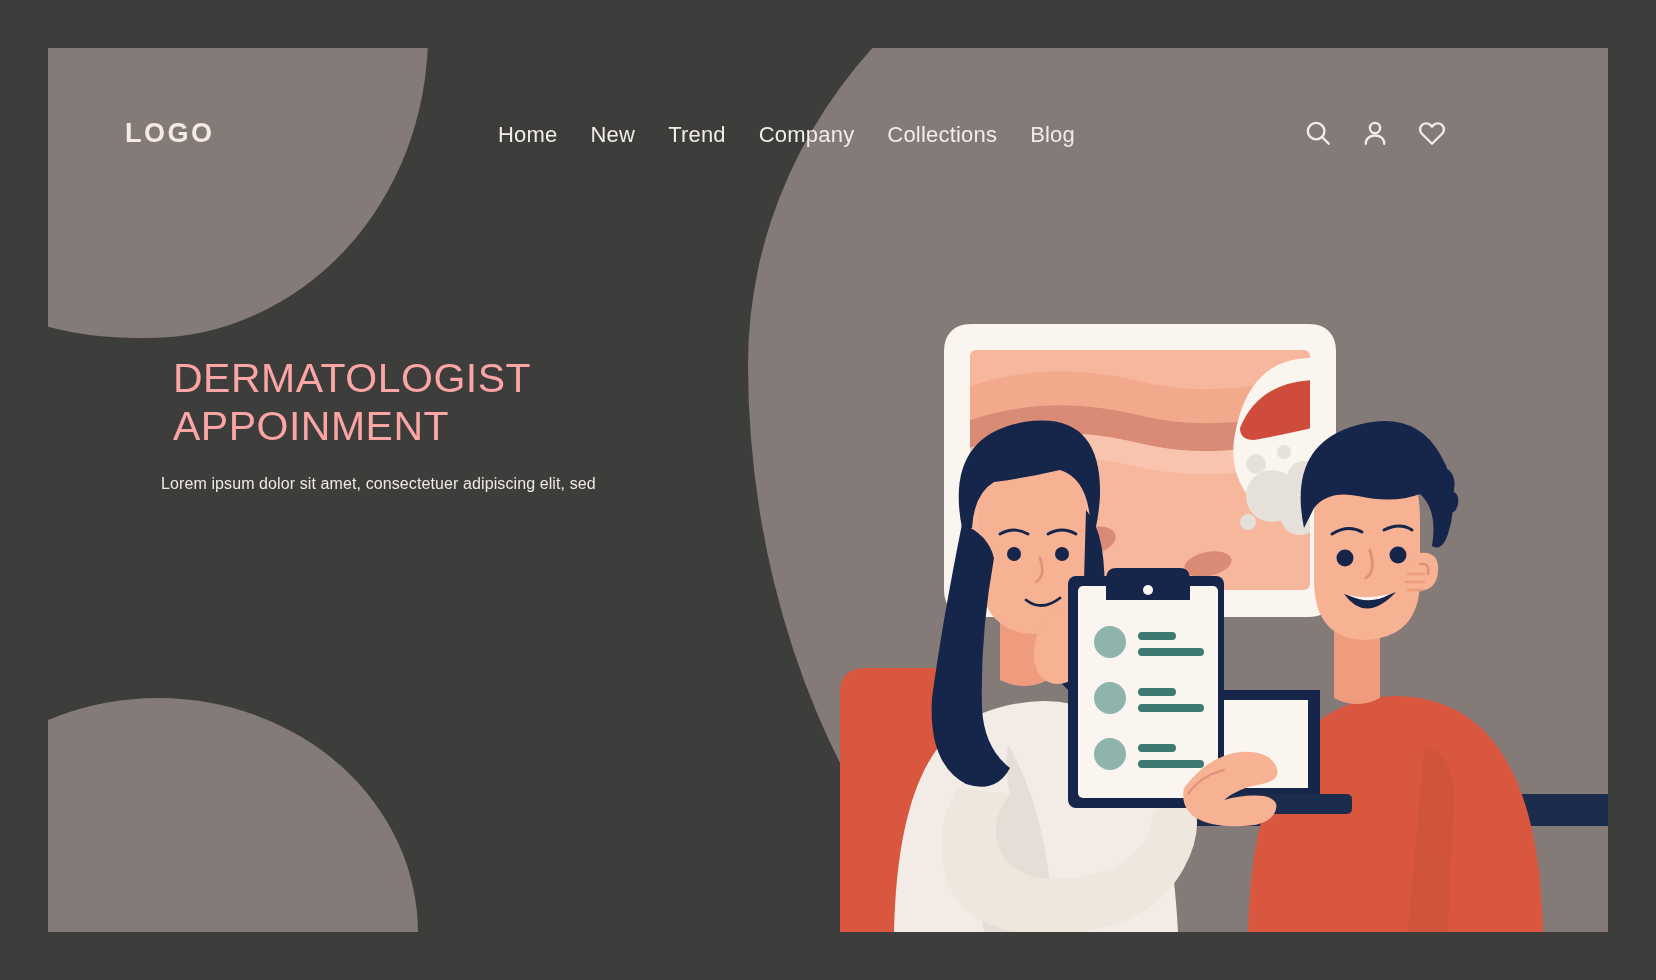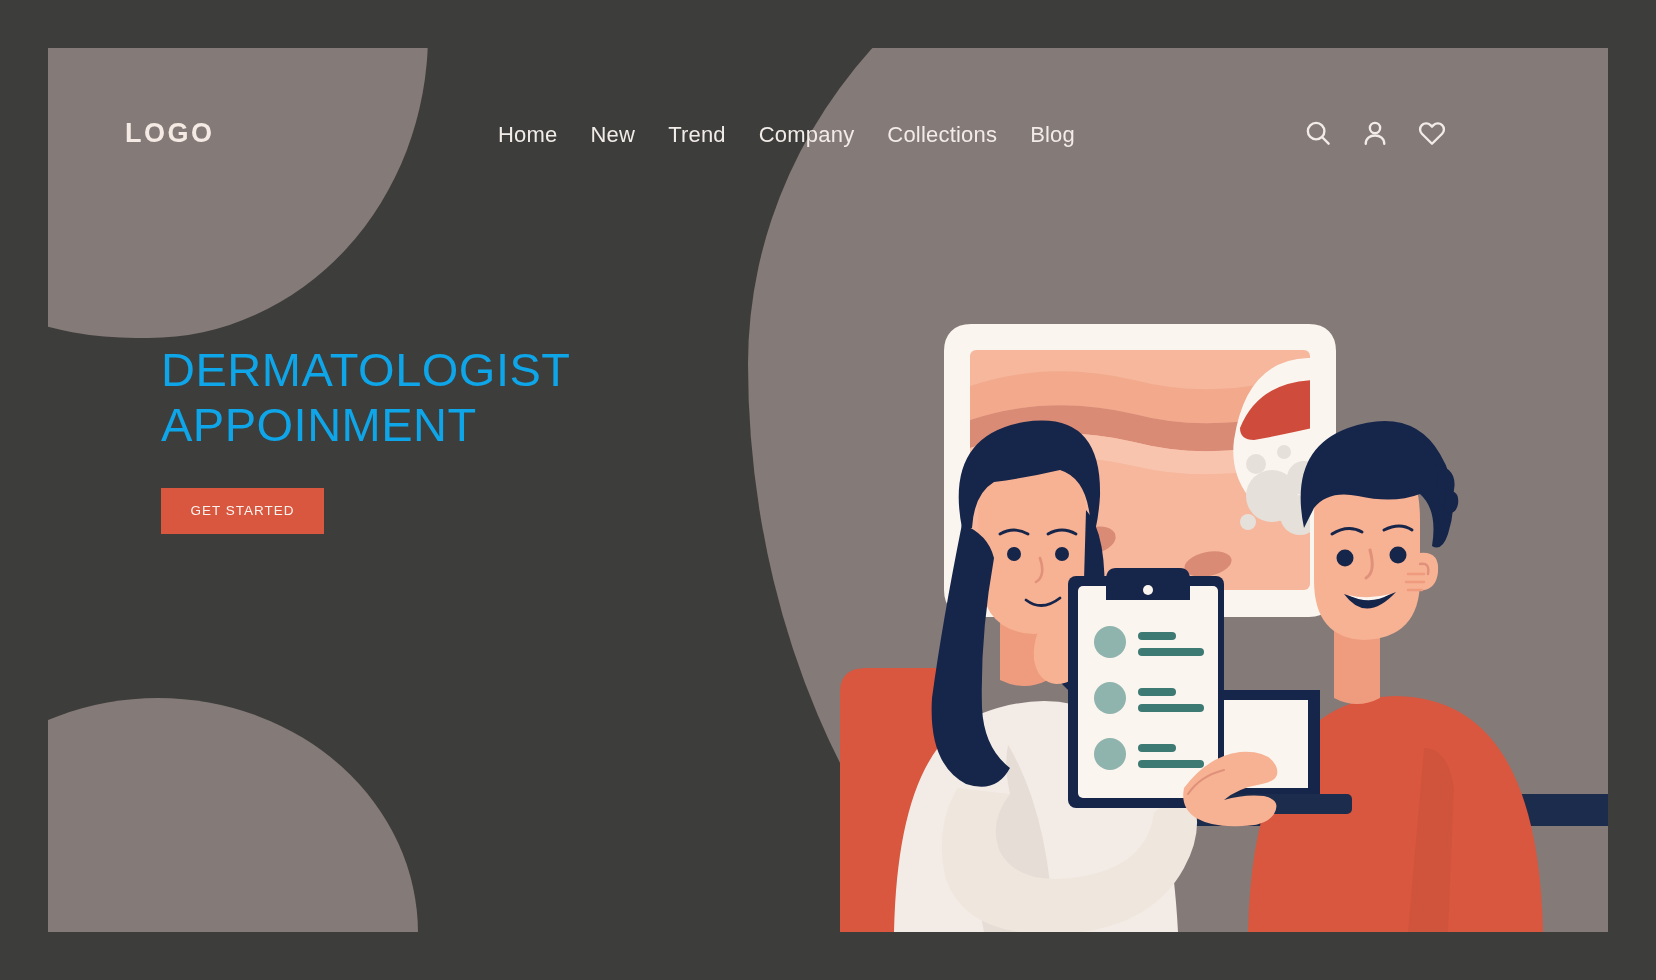--- a/index.html
+++ b/index.html
@@ -111,26 +111,26 @@
 
   
   #copy {
     position: absolute;
     left: 113px;
     top: 295px;
     width: 620px;
     z-index: 25;
   }
   #headline {
-    color: #0ea5e9;
-    font-size: 47px;
+    color: #fca5a5;
+    font-size: 41px;
     line-height: 1.17;
     font-weight: normal;
     letter-spacing: 0.5px;
-    margin: 0;
+    margin: 12px;
     white-space: pre-line;
   }
   #subhead {
     margin: 24px 0 0 0;
     color: #efe9e5;
     font-size: 16px;
     letter-spacing: 0.1px;
   }
   #cta {
     margin-top: 35px;
@@ -193,21 +193,21 @@
         </svg>
         <svg class="hicon" viewBox="0 0 24 24" fill="none" stroke="#f2ece8" stroke-width="1.9" stroke-linejoin="round">
           <path d="M12 20.6 3.9 12.6a4.9 4.9 0 0 1 0-6.9 4.9 4.9 0 0 1 6.9 0l1.2 1.2 1.2-1.2a4.9 4.9 0 0 1 6.9 0 4.9 4.9 0 0 1 0 6.9z"></path>
         </svg>
       </div>
     </div>
 
     <div id="copy">
       <h1 id="headline">DERMATOLOGIST
 APPOINMENT</h1>
-      <button id="cta">GET STARTED</button>
+      <p id="subhead">Lorem ipsum dolor sit amet, consectetuer adipiscing elit, sed</p>
     </div>
 
     <div id="illo">
       <svg viewBox="0 0 860 704" width="860" height="704">
         <defs>
           <clipPath id="clipScreen">
             <rect x="222" y="122" width="340" height="240" rx="6"></rect>
           </clipPath>
           <clipPath id="clipFrame">
             <rect x="205" y="105" width="374" height="275" rx="18"></rect>

